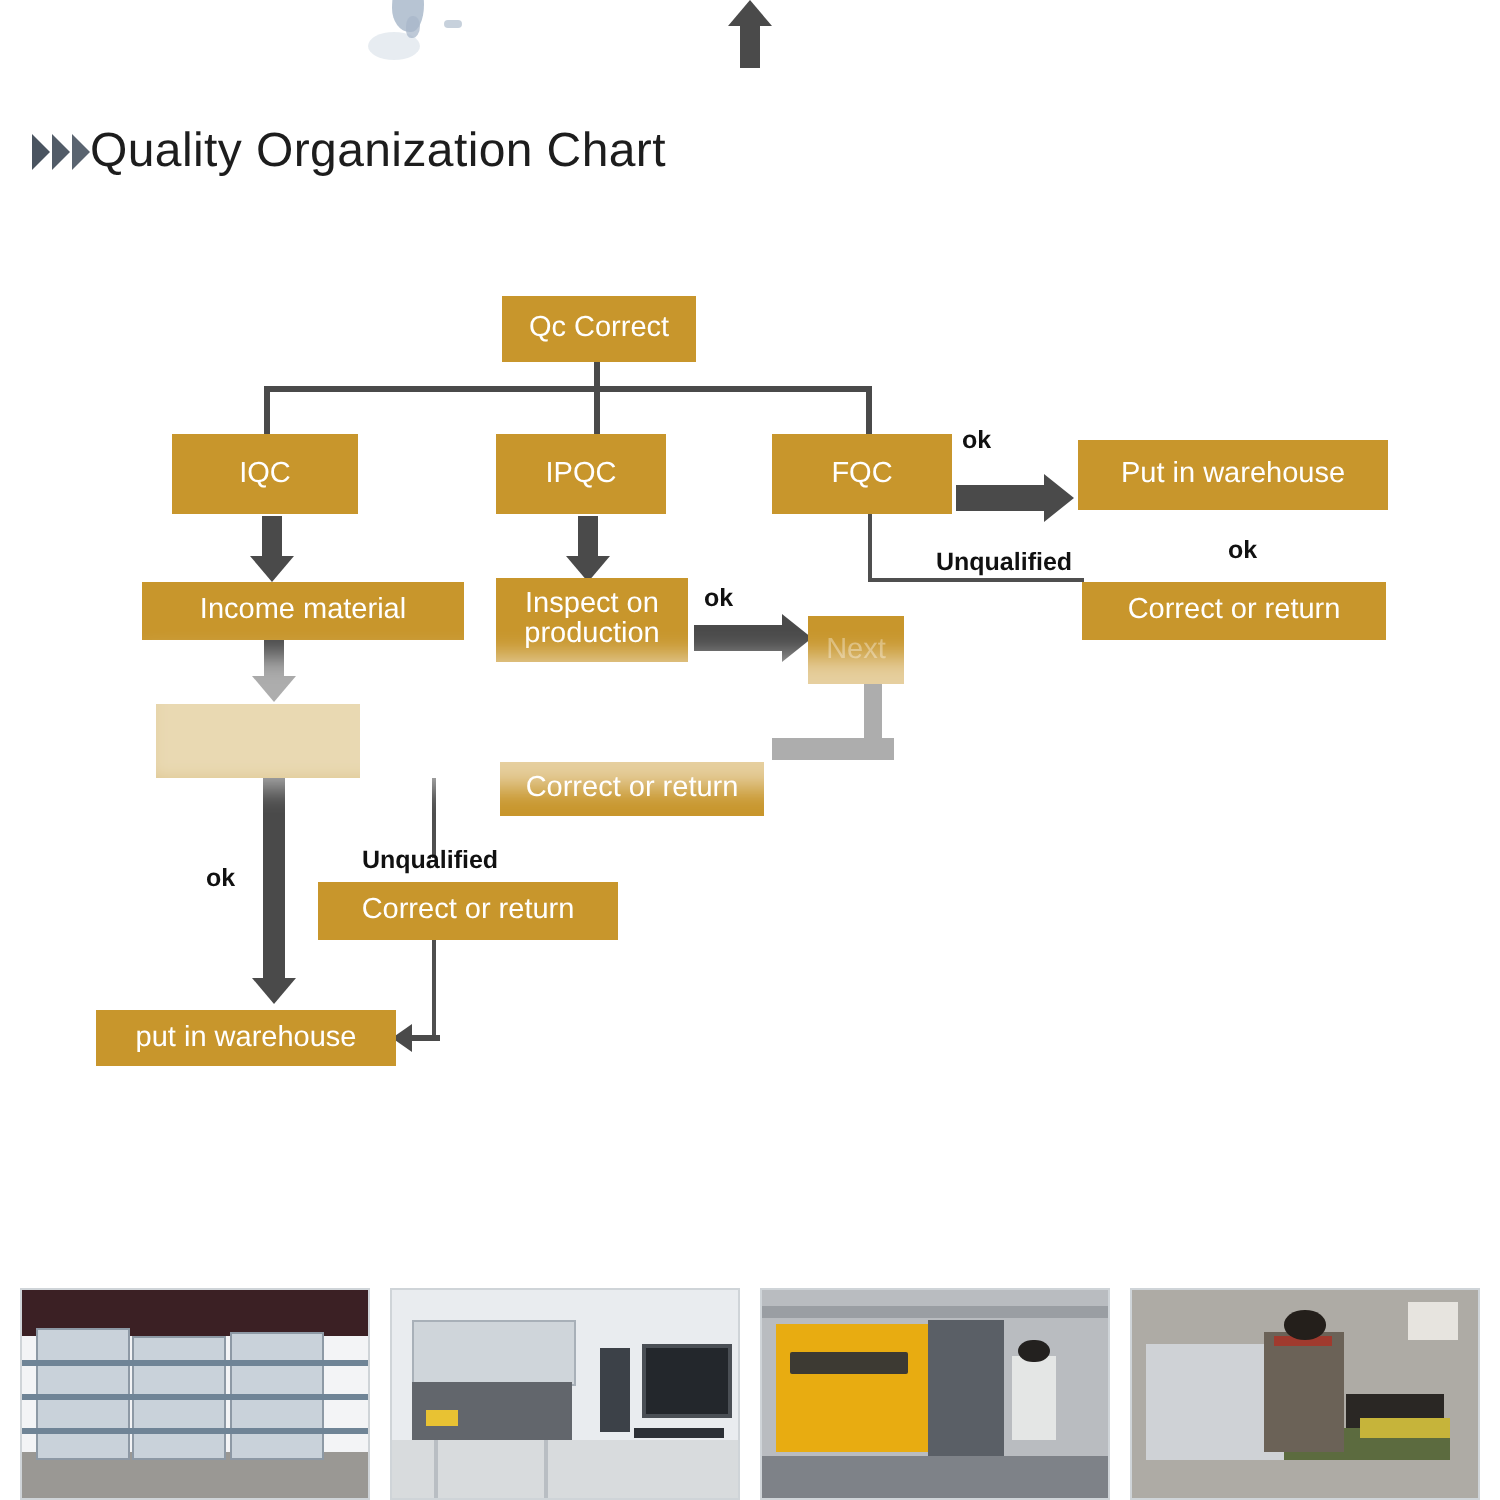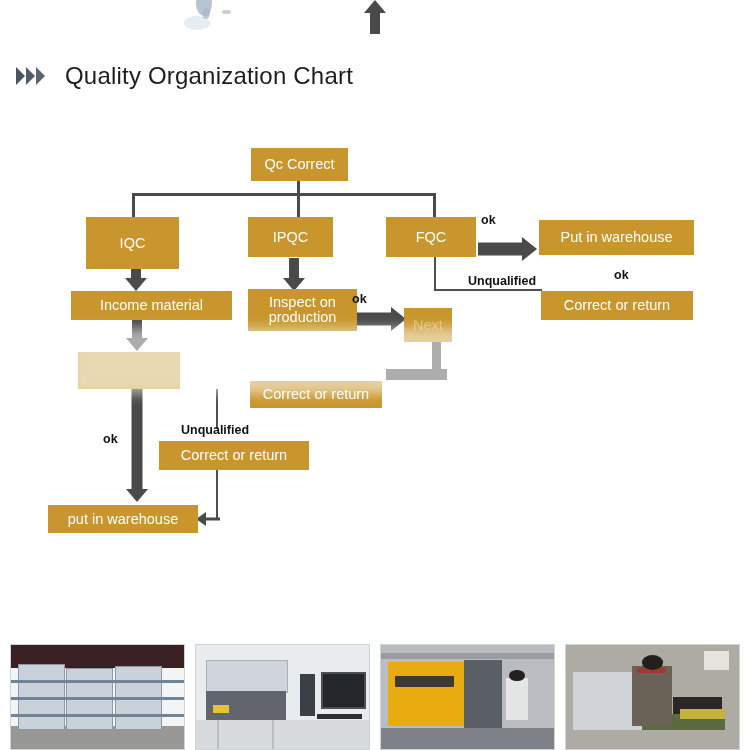--- a/index.html
+++ b/index.html
@@ -35,21 +35,21 @@
   .blob-c { left: 222px; top: 10px; width: 9px;  height: 4px;
             border-radius: 2px; background:#b4c1d0; }
   .blob-d { left: 184px; top: 16px; width: 26px; height: 14px;
             border-radius: 50%; background:#e3e9ef; opacity:.85; }
 
   
   .section-head {
     position: absolute;
     display: flex;
     align-items: center;
-    gap: 20px;
+    gap: 0;
   }
   .chevrons { display: flex; align-items: center; gap: 1px; }
   .chev {
     width: 0; height: 0;
     border-top: 9px solid transparent;
     border-bottom: 9px solid transparent;
     border-left: 9px solid #4a5460;
   }
   .chev.c2 { border-left-color: #525c68; }
   .chev.c3 { border-left-color: #5a6470; }
@@ -272,21 +272,21 @@
     <div class="node" style="left:251px; top:148px; width:97px; height:33px;">Qc Correct</div>
 
     <div class="line v" style="left:297px; top:181px; height:14px;"></div>
 
     <div class="line h" style="left:132px; top:193px; width:304px;"></div>
 
     <div class="line v" style="left:297px; top:193px; height:24px;"></div>
     <div class="line v" style="left:132px; top:193px; height:24px;"></div>
     <div class="line v" style="left:433px; top:193px; height:24px;"></div>
 
-    <div class="node" style="left:86px; top:217px; width:93px; height:52px;">IQC</div>
+    <div class="node" style="left:86px; top:217px; width:93px; height:40px;">IQC</div>
     <div class="node" style="left:386px; top:217px; width:90px; height:40px;">FQC</div>
     <div class="node" style="left:248px; top:217px; width:85px; height:40px;">IPQC</div>
 
     <div class="arrow-d" style="left:125px; top:258px; width:22px; height:33px;">
       <div class="shaft" style="width:10px; height:22px;"></div>
       <div class="head" style="top:20px;"></div>
     </div>
     <div class="arrow-d" style="left:283px; top:258px; width:22px; height:33px;">
       <div class="shaft" style="width:10px; height:22px;"></div>
       <div class="head" style="top:20px;"></div>
@@ -306,21 +306,21 @@
 
     <div class="node" style="left:541px; top:291px; width:152px; height:29px;">Correct or return</div>
 
     <div class="arrow-u" style="left:596px; top:259px; width:22px; height:33px;">
       <div class="head"></div>
       <div class="shaft" style="width:10px; height:22px; top:12px;"></div>
     </div>
     <div class="edge-label" style="left:614px; top:268px;">ok</div>
 
     <div class="node" style="left:71px; top:291px; width:161px; height:29px;">Income material</div>
-    <div class="node" style="left:248px; top:289px; width:109px; height:42px; line-height:1.05;">Inspect on production</div>
+    <div class="node" style="left:248px; top:289px; width:96px; height:42px; line-height:1.05;">Inspect on production</div>
 
     <div class="arrow-r" style="left:347px; top:307px; width:60px; height:24px;">
       <div class="shaft" style="width:46px; height:13px;"></div>
       <div class="head" style="left:44px;"></div>
     </div>
     <div class="edge-label" style="left:352px; top:292px;">ok</div>
 
     <div class="node faded" style="left:404px; top:308px; width:48px; height:34px;">Next</div>
 
     <div class="line v" style="left:432px; top:342px; height:32px; width:9px;"></div>

